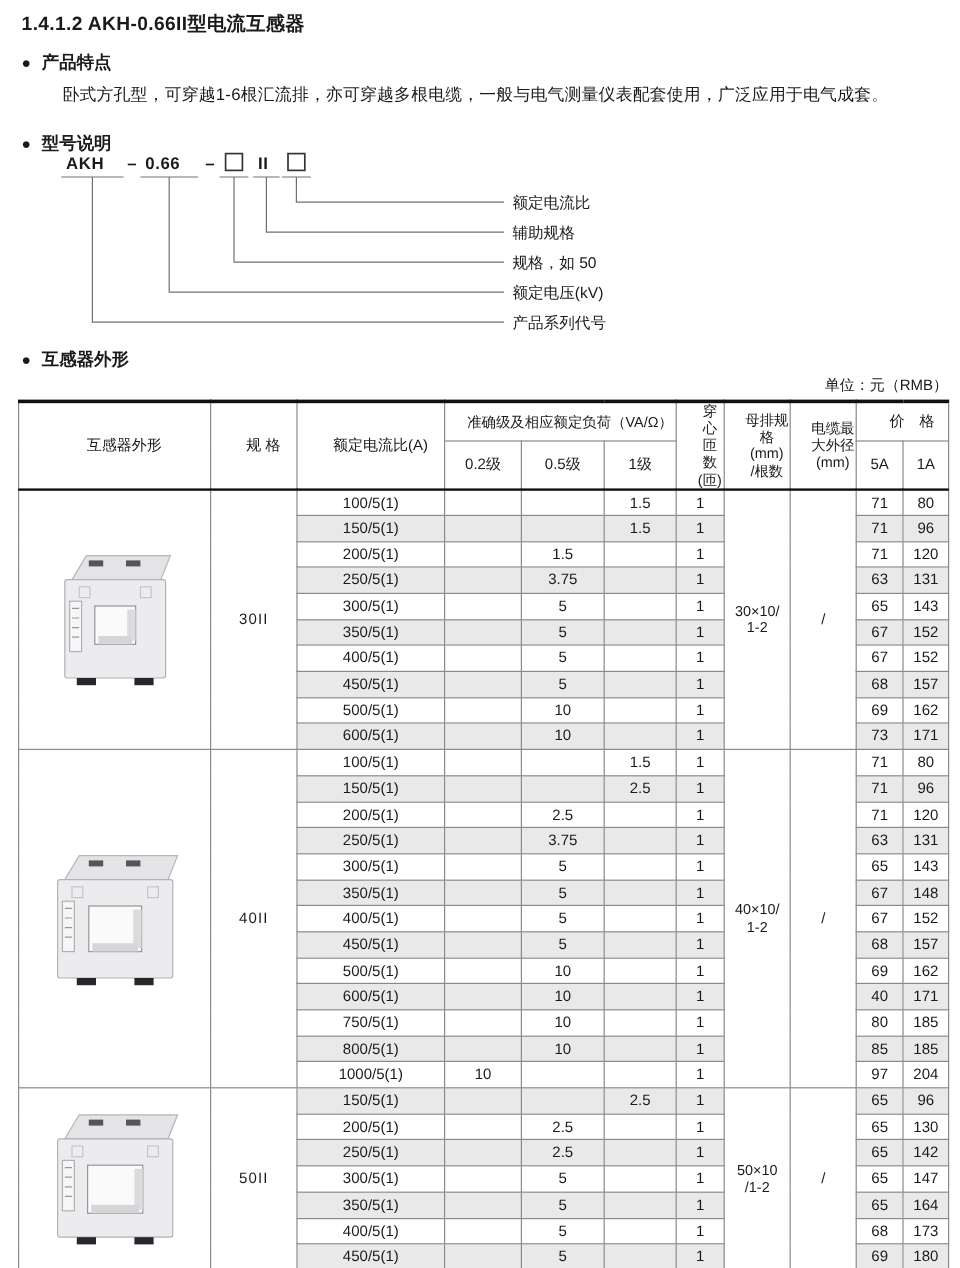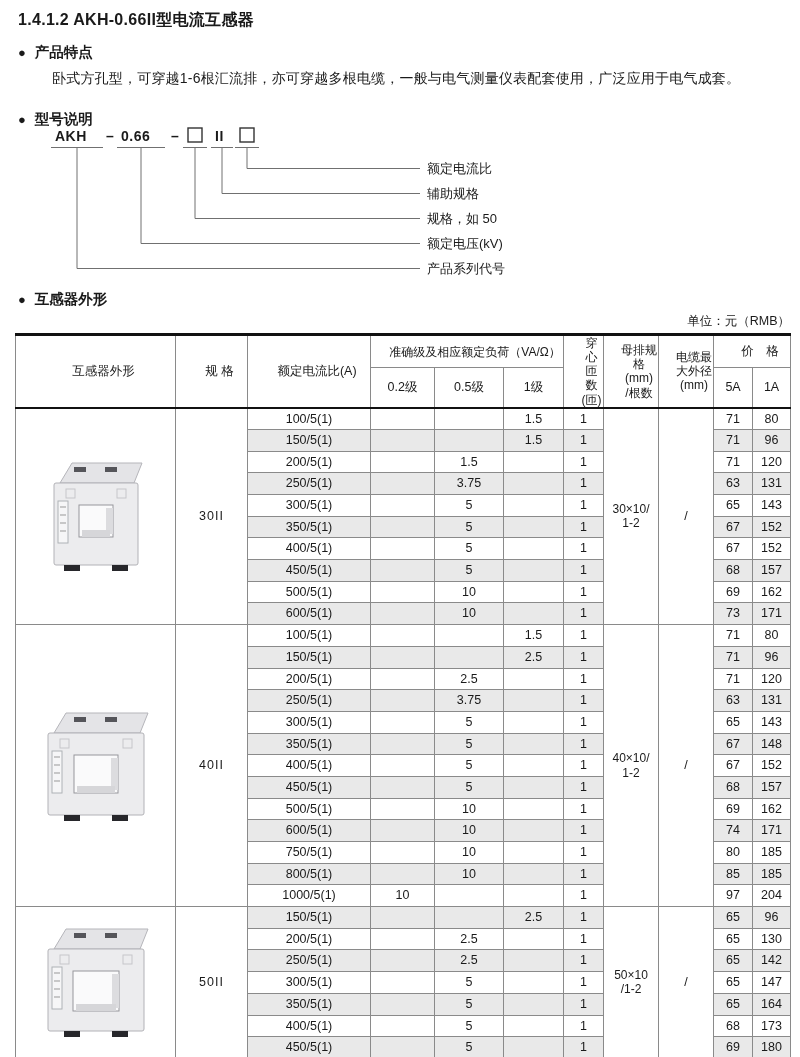--- a/index.html
+++ b/index.html
@@ -341,21 +341,21 @@
           <td>1</td>
           <td>69</td>
           <td>162</td>
         </tr>
         <tr class="shade">
           <td>600/5(1)</td>
           <td></td>
           <td>10</td>
           <td></td>
           <td>1</td>
-          <td>74</td>
+          <td>40</td>
           <td>171</td>
         </tr>
         <tr>
           <td>750/5(1)</td>
           <td></td>
           <td>10</td>
           <td></td>
           <td>1</td>
           <td>80</td>
           <td>185</td>

